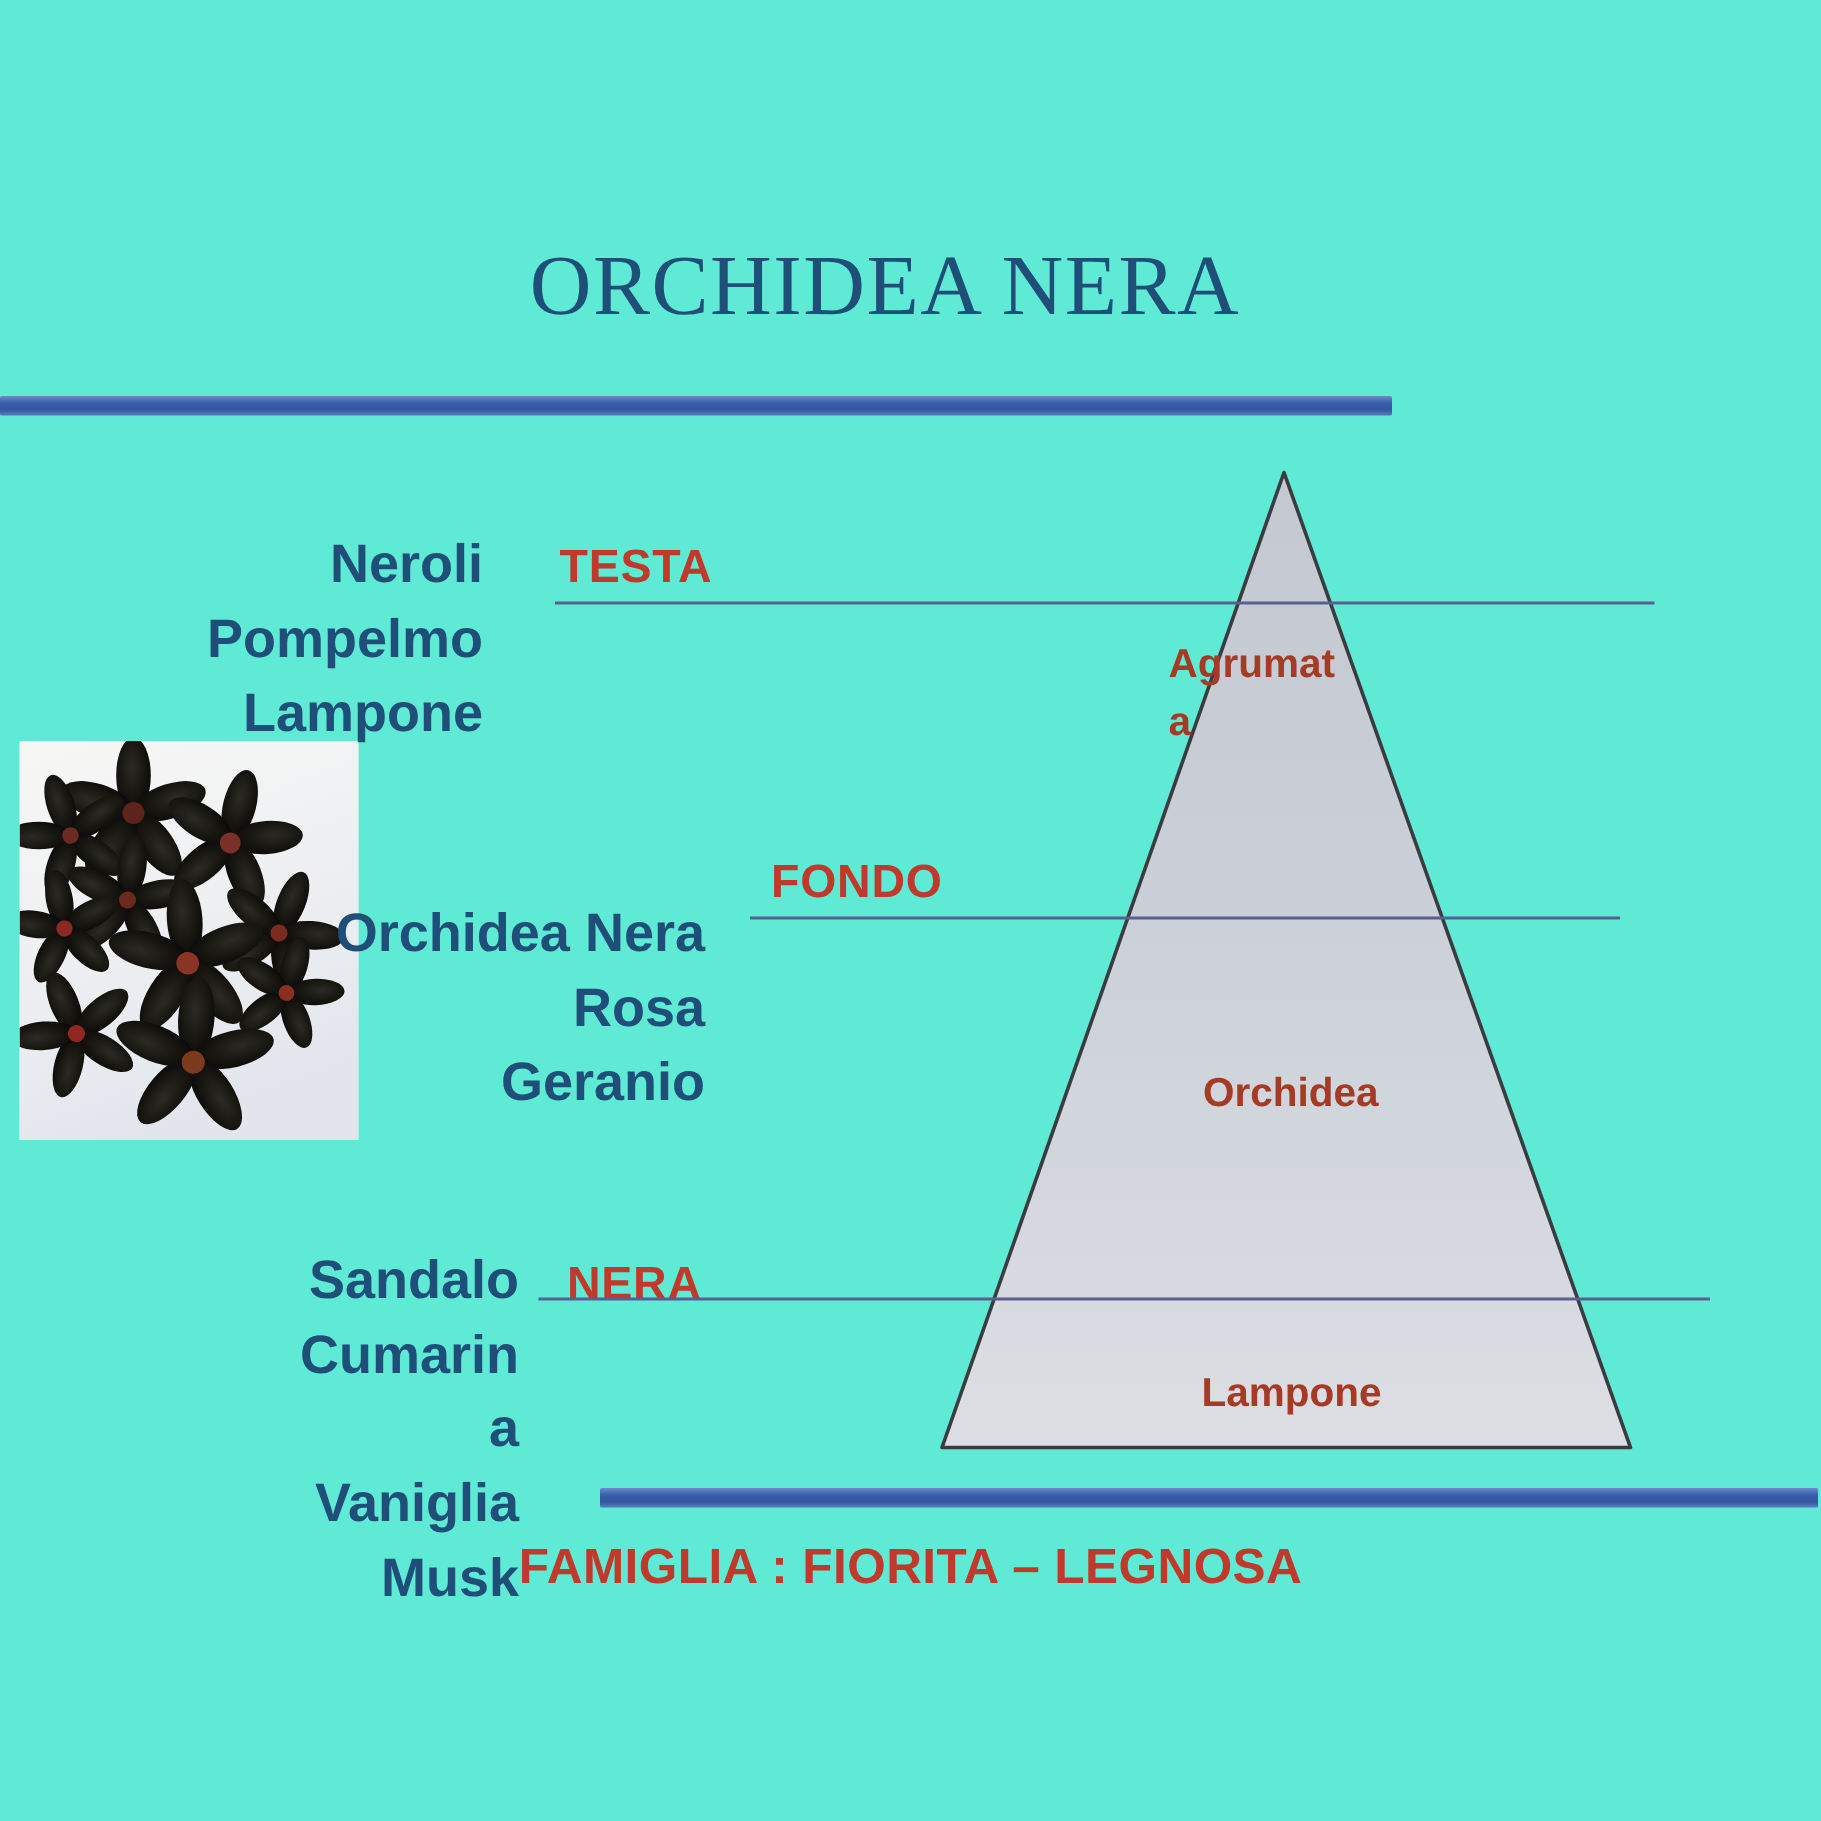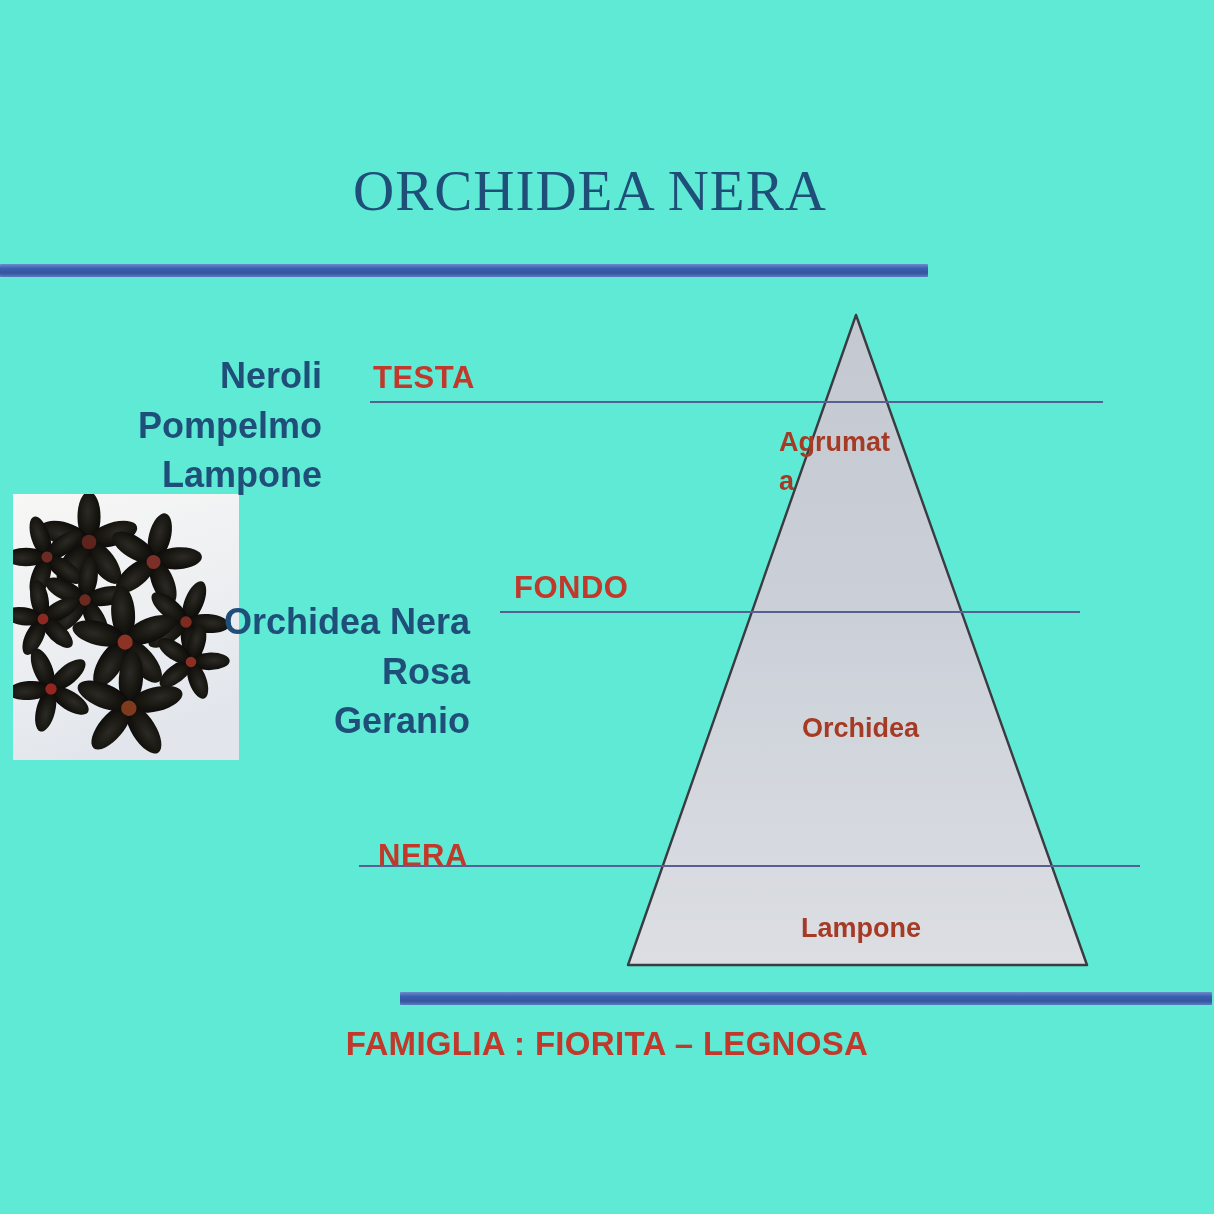--- a/index.html
+++ b/index.html
@@ -286,20 +286,25 @@
   <div class="fam fam-agrumata">Agrumat
 a</div>
 
   <div class="notes notes-heart">Orchidea Nera
 Rosa
 Geranio</div>
   <div class="stage stage-corpo">FONDO</div>
   <div class="rule rule-corpo"></div>
   <div class="fam fam-fiorito">Orchidea</div>
 
+  <div class="notes notes-base">Sandalo
+Cumarin
+a
+Vaniglia
+Musk</div>
   <div class="stage stage-fondo">NERA</div>
   <div class="rule rule-fondo"></div>
   <div class="fam fam-legnosa">Lampone</div>
 
   <div class="bar bar-bottom"></div>
 
   <div class="family-line">FAMIGLIA : FIORITA – LEGNOSA</div>
 
 </div>
 

